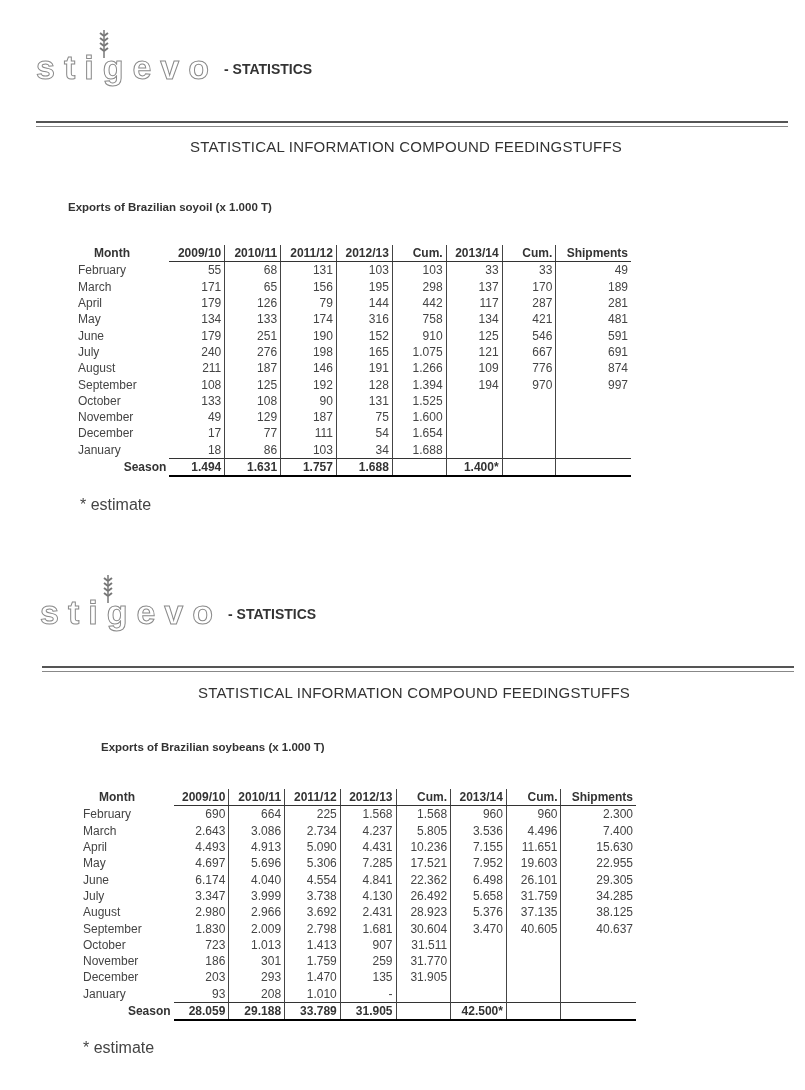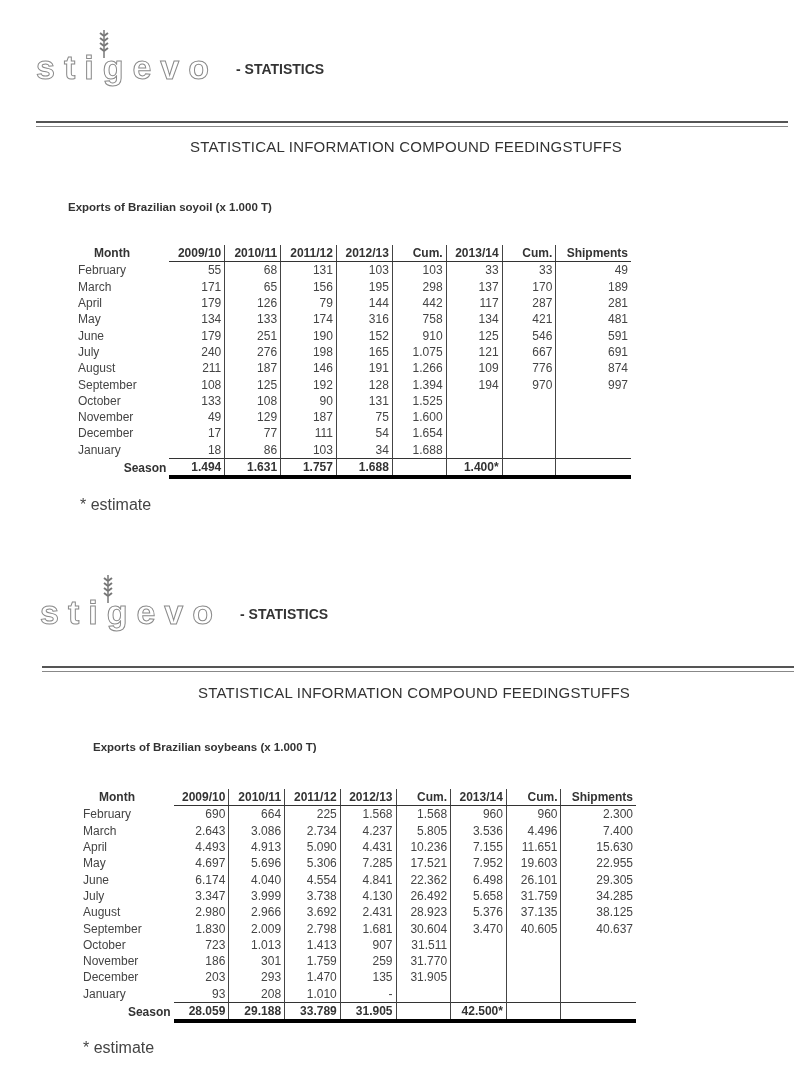--- a/index.html
+++ b/index.html
@@ -2,33 +2,33 @@
 <html><head>
 <meta charset="utf-8">
 <style>
   html, body { margin: 0; padding: 0; background: #ffffff; }
   body { width: 805px; height: 1090px; position: relative; overflow: hidden;
          font-family: "Liberation Sans", sans-serif; color: #2a2a2a; }
   .section { position: absolute; left: 0; width: 805px; }
   .logo { position: absolute; display: flex; align-items: flex-end; text-align: center; }
   .logo-word { font-family: "Liberation Sans", sans-serif; font-size: 34px; font-weight: bold;
                letter-spacing: 9px; color: #fff; -webkit-text-stroke: 1px #8a8a8a; line-height: 34px; }
-  .logo-suffix { font-size: 14px; font-weight: bold; color: #333; margin-left: 18px; margin-bottom: 7px; }
+  .logo-suffix { font-size: 14px; font-weight: bold; color: #333; margin-left: 6px; margin-bottom: 7px; }
   .wheat { position: absolute; width: 14px; height: 28px; }
   .rule { position: absolute; height: 0; border-top: 2px solid #555; }
   .rule2 { position: absolute; height: 0; border-top: 1px solid #888; }
   .doc-title { position: absolute; font-size: 15px; color: #333; letter-spacing: 0.2px; }
   .sub-title { position: absolute; font-size: 11.5px; font-weight: bold; color: #333; }
   table.stats { position: absolute; border-collapse: collapse; font-size: 12px; color: #444; }
   table.stats td, table.stats th { padding: 0 3px; height: 16.3px; line-height: 16px; text-align: right; white-space: nowrap; }
   table.stats th { font-weight: bold; color: #333; border-bottom: 1px solid #333; }
   table.stats th.month-h { text-align: left; border-bottom: none; padding-left: 16px; }
   table.stats td.month { text-align: left; padding-left: 0; }
   table.stats .vb { border-right: 1px solid #444; }
-  table.stats tr.season td { font-weight: bold; color: #333; border-top: 1px solid #333; border-bottom: 4px solid #000000; }
+  table.stats tr.season td { font-weight: bold; color: #333; border-top: 1px solid #333; border-bottom: 2px solid #000000; }
   table.stats tr.season td.month { border-top: none; border-bottom: none; text-align: right; }
   .footnote { position: absolute; font-size: 16px; color: #444; }
 </style>
 </head>
 <body>
 
 <div class="section" style="top:0; height:540px;">
   <div class="logo" style="left:36px; top:50px;">
     <span class="logo-word">stigevo</span>
     <span class="logo-suffix">- STATISTICS</span>
@@ -210,21 +210,21 @@
     <span class="logo-word">stigevo</span>
     <span class="logo-suffix">- STATISTICS</span>
   </div>
   <svg class="wheat" style="left:101px; top:30px;" viewBox="0 0 14 28">
     <line x1="7" y1="0" x2="7" y2="28" stroke="#777" stroke-width="1.5"></line>
     <path d="M7 6 L3 3 M7 6 L11 3 M7 11 L3 8 M7 11 L11 8 M7 16 L3 13 M7 16 L11 13 M7 21 L3 18 M7 21 L11 18" stroke="#777" stroke-width="2" fill="none"></path>
   </svg>
   <div class="rule" style="left:42px; top:121px; width:752px;"></div>
   <div class="rule2" style="left:42px; top:126px; width:752px;"></div>
   <div class="doc-title" style="left:198px; top:139px;">STATISTICAL INFORMATION COMPOUND FEEDINGSTUFFS</div>
-  <div class="sub-title" style="left:93px; top:196px;">Exports of Brazilian soybeans (x 1.000 T)</div>
+  <div class="sub-title" style="left:101px; top:196px;">Exports of Brazilian soybeans (x 1.000 T)</div>
 
   <table class="stats" style="left:83px; top:244px; width:553px;">
     <thead>
       <tr>
         <th class="month-h" style="width:78px;">Month</th>
         <th class="vb" style="width:50px;">2009/10</th>
         <th class="vb" style="width:50px;">2010/11</th>
         <th class="vb" style="width:50px;">2011/12</th>
         <th class="vb" style="width:50px;">2012/13</th>
         <th class="vb" style="width:50px;">Cum.</th>

